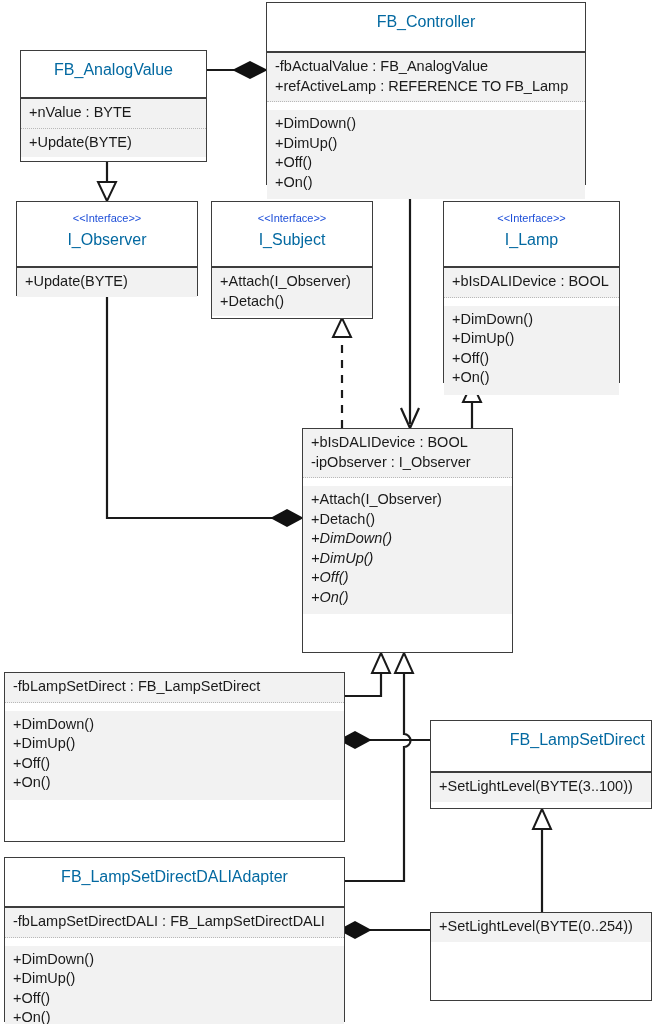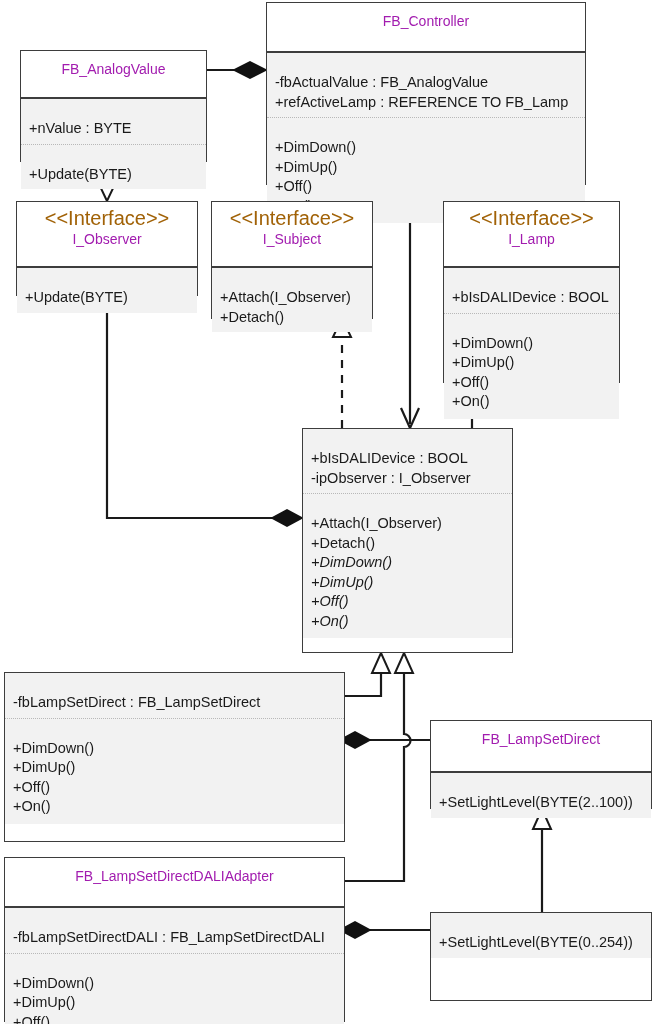--- a/index.html
+++ b/index.html
@@ -4,28 +4,28 @@
 <style>
   html,body{margin:0;padding:0;background:#ffffff;}
   body{width:656px;height:1024px;position:relative;overflow:hidden;
        font-family:"Liberation Sans",sans-serif;color:#1a1a1a;}
   #canvas{position:absolute;left:0;top:0;width:656px;height:1024px;}
   svg.links{position:absolute;left:0;top:0;width:656px;height:1024px;pointer-events:none;}
 
   .uml{position:absolute;border:1px solid #3d3d3d;background:#ffffff;box-sizing:border-box;}
   .uml .title{background:#ffffff;text-align:center;padding:7px 6px 8px 6px;
               border-bottom:2px solid #3d3d3d;box-sizing:border-box;}
-  .uml .stereo{font-size:20px;line-height:19px;color:#a16207;}
-  .uml .cname{font-size:14px;line-height:23px;color:#a21caf;}
+  .uml .stereo{font-size:11px;line-height:19px;color:#1d4ed8;}
+  .uml .cname{font-size:16px;line-height:23px;color:#0369a1;}
   .uml .cname.abstract{font-style:italic;}
-  .uml .compart{background:#f2f2f2;padding:20px 8px 5px 8px;box-sizing:border-box;}
+  .uml .compart{background:#f2f2f2;padding:4px 8px 5px 8px;box-sizing:border-box;}
   .uml .compart.attrs{border-bottom:1px dotted #b8b8b8;}
   .uml .row{font-size:14.5px;line-height:19.5px;white-space:nowrap;}
   .uml .row.abstract{font-style:italic;}
-  .uml .compart.tall{padding-bottom:7px;}
+  .uml .compart.tall{padding-bottom:7px;margin-top:8px;}
 </style>
 </head>
 <body>
 
 <div id="canvas">
 
   <svg class="links" viewBox="0 0 656 1024">
     <g stroke="#1a1a1a" stroke-width="2.2" fill="none">
 
       <path d="M207 70 H 266"></path>
@@ -164,25 +164,25 @@
     </div>
     <div class="compart tall">
       <div class="row">+DimDown()</div>
       <div class="row">+DimUp()</div>
       <div class="row">+Off()</div>
       <div class="row">+On()</div>
     </div>
   </div>
 
   <div class="uml" style="left:430px;top:720px;width:222px;height:89px;">
-    <div class="title" style="height:52px;">
+    <div class="title" style="height:52px;text-align:right;">
       <div class="cname">FB_LampSetDirect</div>
     </div>
     <div class="compart">
-      <div class="row">+SetLightLevel(BYTE(2..100))</div>
+      <div class="row">+SetLightLevel(BYTE(3..100))</div>
     </div>
   </div>
 
   <div class="uml" style="left:430px;top:912px;width:222px;height:89px;">
     <div class="compart">
       <div class="row">+SetLightLevel(BYTE(0..254))</div>
     </div>
   </div>
 
 </div>

